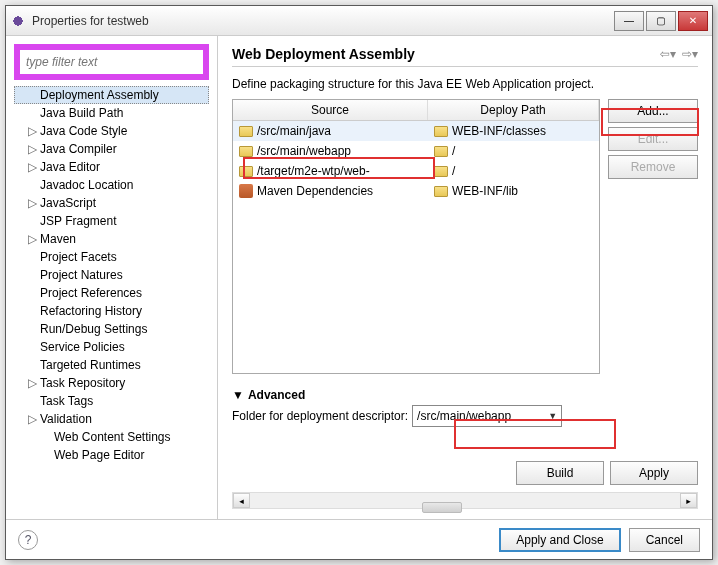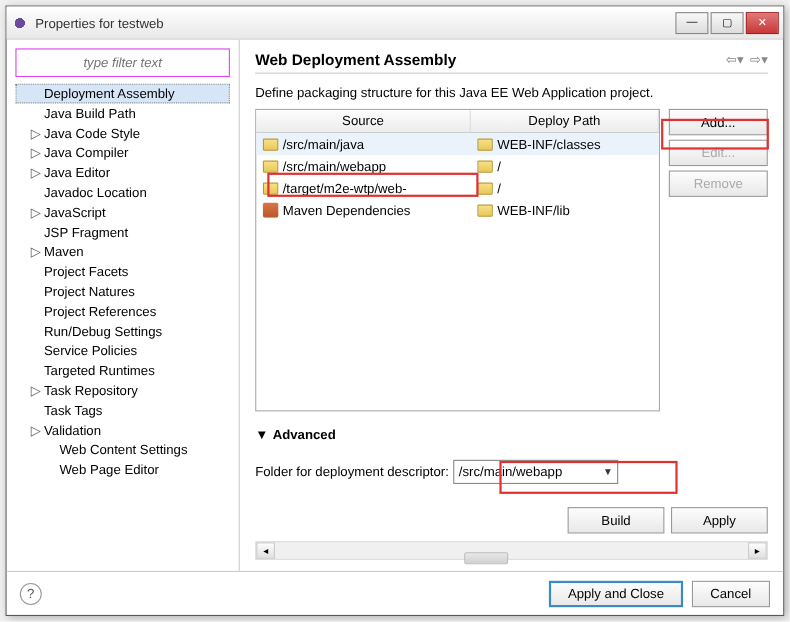--- a/index.html
+++ b/index.html
@@ -6,21 +6,21 @@
 body { background: #f0f0f0; width: 718px; height: 565px; position: relative; }
 .window { position: absolute; top: 5px; left: 5px; width: 708px; height: 555px; background: #fff; border: 1px solid #5a5a5a; box-shadow: 2px 2px 8px rgba(0,0,0,0.3); }
 .titlebar { height: 30px; background: linear-gradient(#fff, #e8e8e8); display: flex; align-items: center; padding: 0 4px; border-bottom: 1px solid #ccc; }
 .titlebar-icon { width: 16px; height: 16px; margin-right: 6px; background: radial-gradient(circle, #6a4a9a 40%, transparent 41%); border-radius: 50%; }
 .titlebar-text { flex: 1; color: #333; }
 .titlebar-btns { display: flex; gap: 2px; }
 .tb-btn { width: 30px; height: 20px; border: 1px solid #888; background: linear-gradient(#f8f8f8, #ddd); display: flex; align-items: center; justify-content: center; font-size: 10px; cursor: pointer; }
 .tb-close { background: linear-gradient(#e07878, #c83838); color: #fff; border-color: #a02020; }
 .content { display: flex; height: 483px; }
 .left-panel { width: 212px; border-right: 1px solid #ccc; padding: 8px; }
-.filter-input { width: 100%; height: 22px; border: 1px solid #d946ef; padding: 12px 6px; color: #888; font-style: italic; text-align: center; }
+.filter-input { width: 100%; height: 22px; border: 6px solid #d946ef; padding: 12px 6px; color: #888; font-style: italic; }
 .tree { margin-top: 6px; overflow-y: auto; height: 445px; }
 .tree-item { padding: 2px 2px 2px 14px; display: flex; align-items: center; cursor: pointer; white-space: nowrap; }
 .tree-item.selected { background: #d6e6f6; border: 1px dotted #888; padding: 1px 1px 1px 13px; }
 .tree-item.child { padding-left: 28px; }
 .tree-arrow { width: 10px; display: inline-block; color: #666; margin-right: 2px; }
 .right-panel { flex: 1; padding: 10px 14px; position: relative; }
 .right-header { display: flex; align-items: center; border-bottom: 1px solid #ccc; padding-bottom: 4px; margin-bottom: 10px; }
 .right-title { font-size: 14px; font-weight: bold; flex: 1; }
 .nav-arrows { display: flex; gap: 6px; color: #888; }
 .nav-arrow { cursor: pointer; }
@@ -37,21 +37,21 @@
 .td-source { width: 195px; }
 .td-deploy { flex: 1; }
 .folder-icon { width: 14px; height: 11px; background: linear-gradient(#f8e088, #e8c858); border: 1px solid #b89838; border-radius: 1px; display: inline-block; flex-shrink:0; }
 .jar-icon { width: 14px; height: 14px; background: linear-gradient(#d87848, #b85828); border-radius: 2px; display: inline-block; flex-shrink:0; }
 .btns-col { width: 90px; display: flex; flex-direction: column; gap: 4px; }
 .btn { height: 24px; border: 1px solid #999; background: linear-gradient(#fdfdfd, #e8e8e8); cursor: pointer; display: flex; align-items: center; justify-content: center; }
 .btn:disabled, .btn.disabled { color: #aaa; cursor: default; }
 .adv-section { margin-top: 14px; }
 .adv-header { display: flex; align-items: center; font-weight: bold; }
 .adv-arrow { margin-right: 4px; }
-.adv-row { display: flex; align-items: center; margin-top: 16px; gap: 4px; }
+.adv-row { display: flex; align-items: center; margin-top: 3px; gap: 4px; }
 .dropdown { width: 150px; height: 22px; border: 1px solid #888; background: #fff; display: flex; align-items: center; justify-content: space-between; padding: 0 4px; }
 .dd-arrow { font-size: 9px; color: #333; }
 .right-btns { position: absolute; right: 14px; bottom: 34px; display: flex; gap: 6px; }
 .scrollbar-h { position: absolute; left: 14px; right: 14px; bottom: 10px; height: 17px; background: #f0f0f0; border: 1px solid #ddd; display:flex; align-items:center; }
 .sb-btn { width: 17px; height: 15px; background: linear-gradient(#fdfdfd,#e0e0e0); border:1px solid #ccc; display:flex; align-items:center; justify-content:center; font-size:9px; }
 .sb-track { flex:1; position:relative; }
 .sb-thumb { position:absolute; left:40%; width:40px; height:11px; background:linear-gradient(#e8e8e8,#d0d0d0); border:1px solid #bbb; top:1px; border-radius:2px; }
 .bottom-bar { height: 40px; border-top: 1px solid #ccc; display: flex; align-items: center; padding: 0 12px; }
 .help-icon { width: 20px; height: 20px; border: 1px solid #999; border-radius: 50%; display: flex; align-items: center; justify-content: center; color: #556; cursor: pointer; }
 .bottom-btns { margin-left: auto; display: flex; gap: 8px; }
@@ -120,20 +120,24 @@
           <div class="tree-item">
             <span class="tree-arrow"></span>
             <span>Project Natures</span>
           </div>
           <div class="tree-item">
             <span class="tree-arrow"></span>
             <span>Project References</span>
           </div>
           <div class="tree-item">
             <span class="tree-arrow"></span>
+            <span>Refactoring History</span>
+          </div>
+          <div class="tree-item">
+            <span class="tree-arrow"></span>
             <span>Run/Debug Settings</span>
           </div>
           <div class="tree-item">
             <span class="tree-arrow"></span>
             <span>Service Policies</span>
           </div>
           <div class="tree-item">
             <span class="tree-arrow"></span>
             <span>Targeted Runtimes</span>
           </div>

